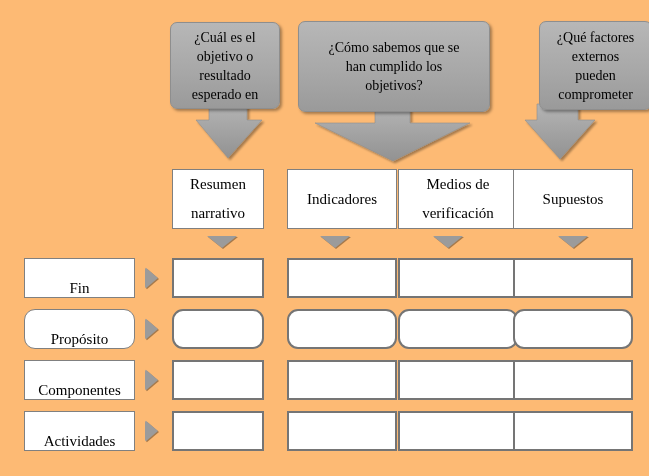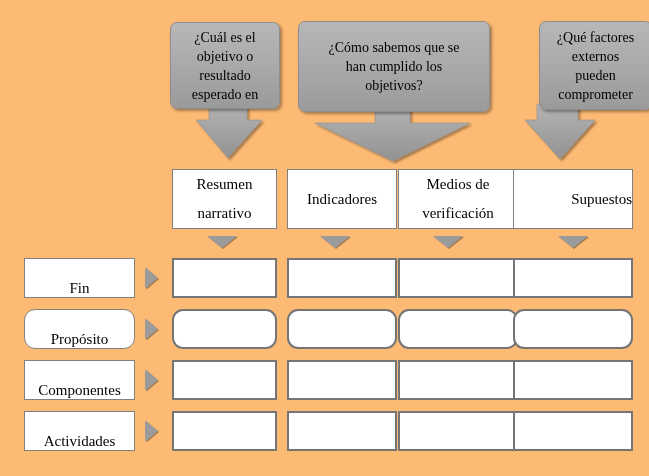--- a/index.html
+++ b/index.html
@@ -24,24 +24,24 @@
 
   
   .arrow-layer{position:absolute;left:0;top:0;pointer-events:none;}
 
   
   .hdr{
     position:absolute;top:169px;height:60px;background:#fff;border:1px solid #7f7f7f;
     display:flex;flex-direction:column;justify-content:center;align-items:center;
     text-align:center;font-size:15px;line-height:29px;
   }
-  .col-1{left:172px;width:105px;}
+  .col-1{left:172px;width:92px;}
   .col-2{left:287px;width:110px;}
   .col-3{left:398px;width:120px;}
-  .col-4{left:513px;width:120px;align-items:flex-end;}
+  .col-4{left:513px;width:120px;}
 
   
   .tri-down{
     position:absolute;top:236px;width:0;height:0;
     border-left:15px solid transparent;border-right:15px solid transparent;
     border-top:12px solid #9b9b9b;
     filter:drop-shadow(1px 1.5px 0.5px rgba(0,0,0,0.35));
   }
   .t1{left:207px;} .t2{left:320px;} .t3{left:433px;} .t4{left:558px;}
 

